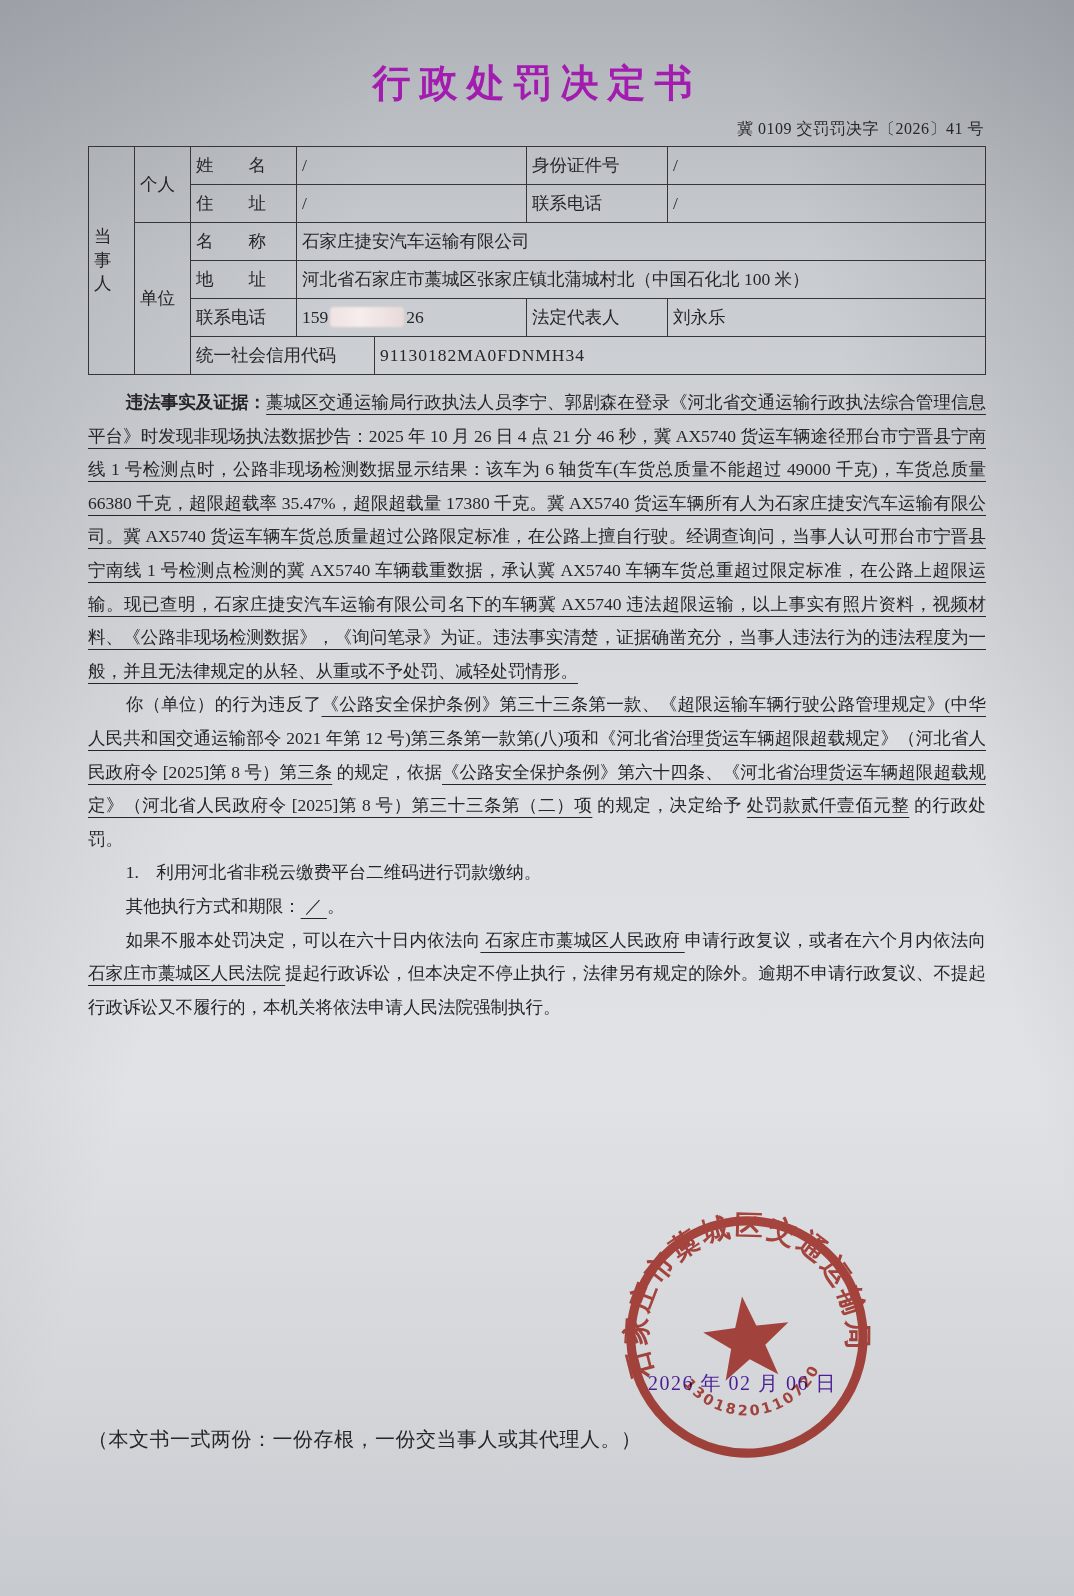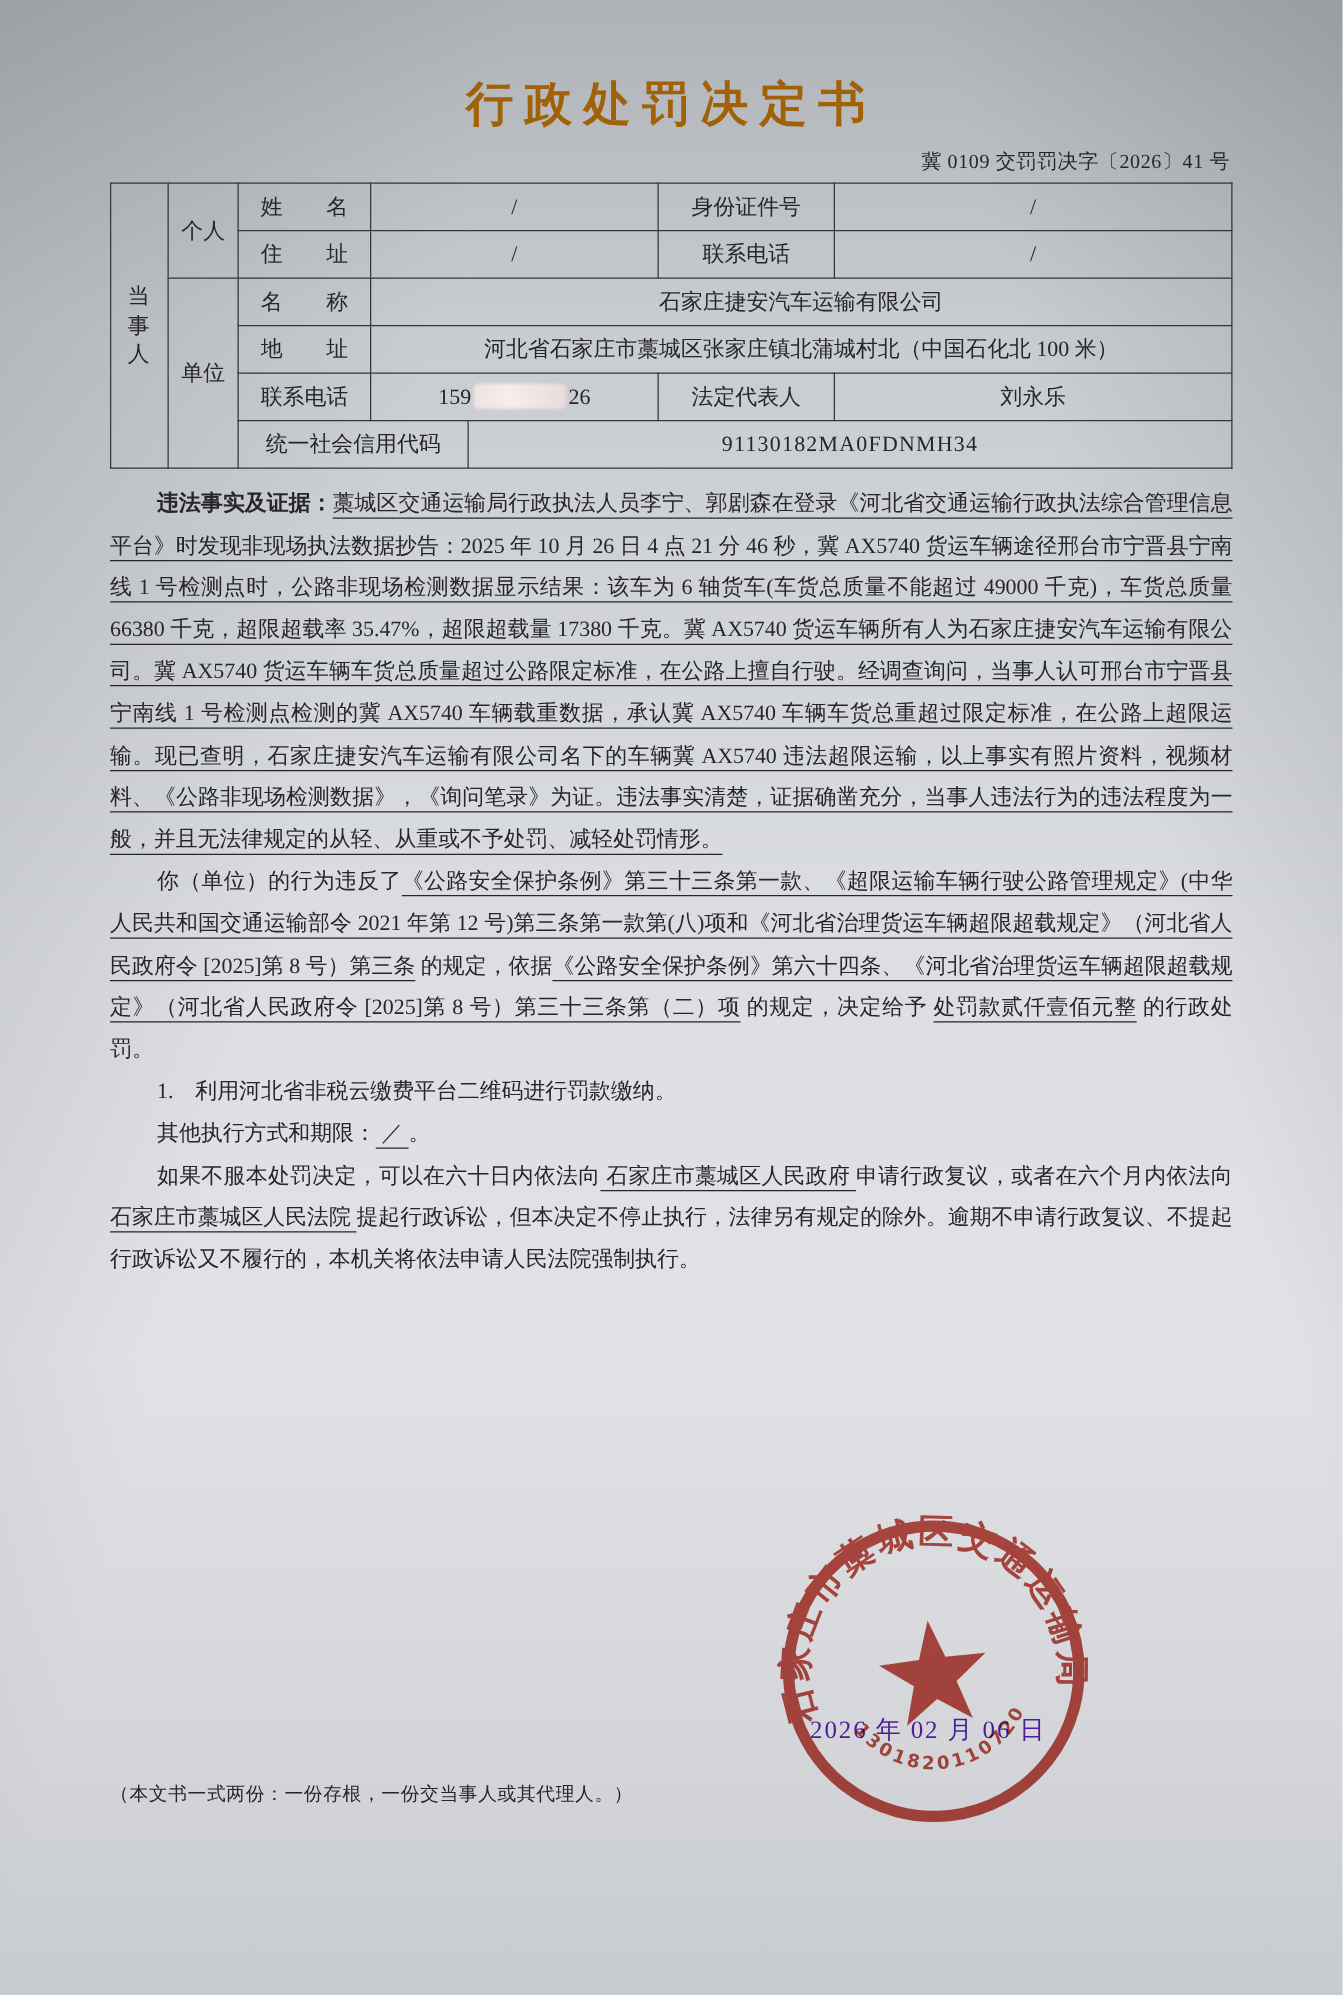--- a/index.html
+++ b/index.html
@@ -8,43 +8,43 @@
     font-family:"Liberation Serif","DejaVu Serif",serif;
     color:#26262a;
     background:
       linear-gradient(105deg, rgba(110,114,122,.28), rgba(0,0,0,0) 28%),
       linear-gradient(255deg, rgba(105,109,117,.30), rgba(0,0,0,0) 22%),
       linear-gradient(180deg,#aeb1b6 0%,#c8cbcf 16%,#dcdee1 48%,#e0e2e5 68%,#d3d5d9 88%,#c7cacf 100%);
   }
   .sheet{position:absolute;left:0;top:0;right:0;padding:52px 88px 0 88px;}
   .title{
     text-align:center;font-size:38px;font-weight:900;letter-spacing:9px;
-    color:#a16207;margin:6px 0 10px 0;
+    color:#a21caf;margin:6px 0 10px 0;
   }
   .doc-number{text-align:right;font-size:16px;letter-spacing:.5px;margin:0 2px 6px 0;}
   table.party{
     width:100%;border-collapse:collapse;table-layout:fixed;
     font-size:17.5px;margin-top:4px;
   }
   table.party td{
-    border:1.6px solid #35353a;text-align:center;vertical-align:middle;
+    border:1.6px solid #35353a;vertical-align:middle;
     padding:3px 5px;height:31px;line-height:1.35;overflow:hidden;
   }
   td.vhead{line-height:1.7;letter-spacing:1px;}
   .redact{
     display:inline-block;width:74px;height:20px;vertical-align:-4px;
     background:linear-gradient(90deg,#efe2e2,#f6eded 40%,#e9dada);
     border-radius:4px;filter:blur(1.2px);margin:0 2px;
   }
   .body-text{margin-top:11px;font-size:17.5px;line-height:1.92;text-align:justify;}
   .body-text p{margin:0;text-indent:2.15em;}
   .seg-u{text-decoration:underline;text-underline-offset:6px;text-decoration-thickness:1.4px;}
   .seg-b{font-weight:700;}
   .footer-note{
-    position:absolute;left:88px;top:1426px;font-size:15px;letter-spacing:.5px;
+    position:absolute;left:88px;top:1426px;font-size:20px;letter-spacing:.5px;
   }
   .seal-date{
     position:absolute;left:648px;top:1370px;font-size:20px;letter-spacing:1.5px;
     color:#4c1d95;white-space:nowrap;
   }
   .seal{
     position:absolute;left:618px;top:1208px;width:258px;height:258px;
     transform:rotate(-7deg);mix-blend-mode:multiply;opacity:.92;
   }
   .seal svg{width:100%;height:100%;}

